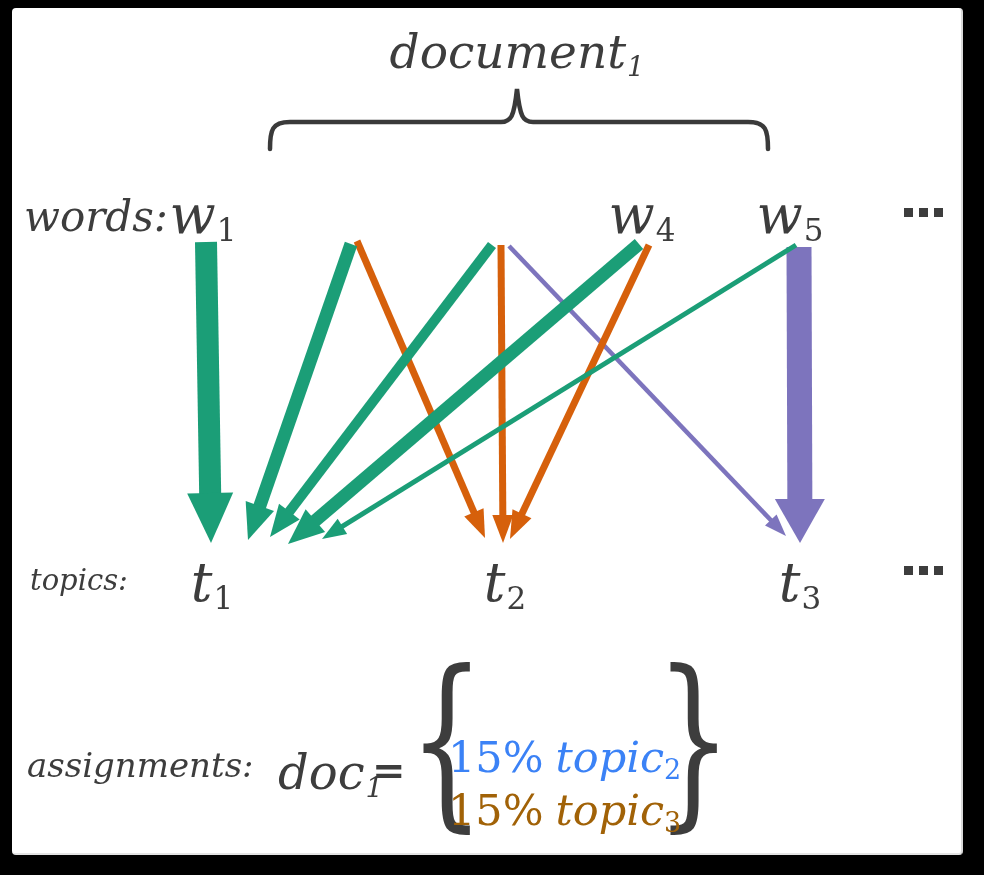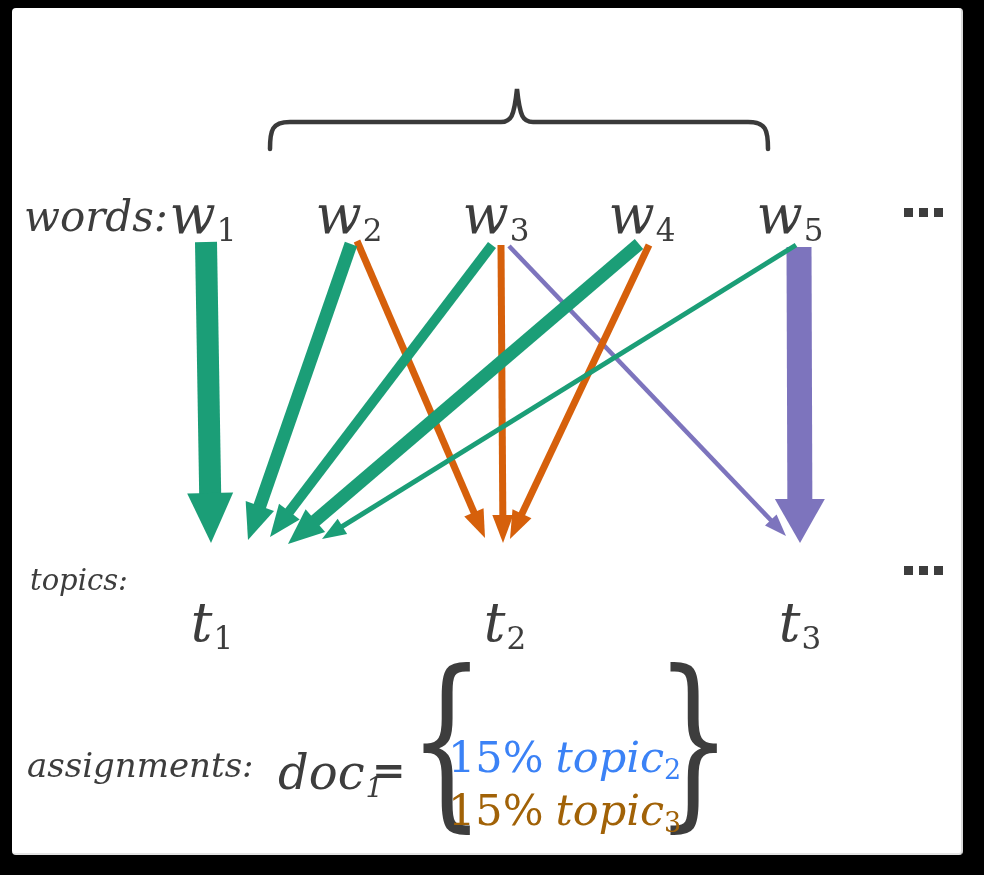--- a/index.html
+++ b/index.html
@@ -15,21 +15,21 @@
   #diagram-svg { position:absolute; left:0; top:0; width:984px; height:875px; z-index:1; }
   .txt { position:absolute; z-index:2; color:#3d3d3d; white-space:nowrap; line-height:1; }
   #doc-title { top:28px; left:517px; transform:translateX(-50%); font-size:47px; font-style:italic; }
   #doc-title .sub, #doc-name .sub { font-size:0.58em; font-style:italic; vertical-align:-0.28em; margin-left:1px; }
   #words-label { left:24px; top:196px; font-size:42px; font-style:italic; }
   #topics-label { left:30px; top:566px; font-size:29px; font-style:italic; }
   #assignments-label { left:27px; top:748px; font-size:34px; font-style:italic; }
   .mathlabel { position:absolute; transform:translateX(-50%); font-size:54px; font-style:italic; color:#3d3d3d; line-height:1; }
   .mathlabel .sub { font-size:31px; font-style:normal; vertical-align:-0.26em; margin-left:1px; }
   #words-row { position:absolute; left:0; top:188px; width:805px; height:60px; z-index:2; }
-  #topics-row { position:absolute; left:0; top:556px; width:792px; height:60px; z-index:2;margin-top:40px; }
+  #topics-row { position:absolute; left:0; top:556px; width:792px; height:60px; z-index:2; }
   .ellipsis { position:absolute; display:flex; gap:6px; z-index:2; }
   .ellipsis i { width:9px; height:9px; background:#3d3d3d; display:block; }
   #words-ellipsis { left:904px; top:208px; }
   #topics-ellipsis { left:904px; top:566px; }
   #doc-name { left:278px; top:748px; font-size:48px; font-style:italic; }
   #equals-sign { left:372px; top:750px; font-size:40px; font-weight:700; font-style:normal; }
   .setbrace { position:absolute; z-index:2; color:#3d3d3d; font-size:150px; line-height:150px;
     font-family:"DejaVu Serif", serif; transform:scale(0.8,1.25); }
   #set-brace-left  { left:399px; top:664px; }
   #set-brace-right { left:646px; top:664px; }
@@ -81,26 +81,25 @@
       <g>
         <line x1="796" y1="245" x2="340.6957391990288" y2="527.4039085980708" stroke="#1b9e77" stroke-width="5"></line>
         <polygon points="322,539 337.6514962799695,518.7014615255654 347.1392074270025,533.9979754156799" fill="#1b9e77"></polygon>
       </g>
       <g>
         <line x1="206" y1="242" x2="210.20276779191448" y2="495.0066210732523" stroke="#1b9e77" stroke-width="22"></line>
         <polygon points="211,543 187.17272238084433,493.38890405101216 233.1663771856442,492.62488985159683" fill="#1b9e77"></polygon>
       </g>
     </svg>
 
+  <div id="doc-title" class="txt"><span>document</span><span class="sub">1</span></div>
 
   <div id="words-label" class="txt">words:</div>
   <div id="words-row">
       <div class="mathlabel" style="left: 203px;"><span>w</span><span class="sub">1</span></div>
-      <div class="mathlabel" style="left: 349px;"><span>w</span><span class="sub">2</span></div>
-      <div class="mathlabel" style="left: 496px;"><span>w</span><span class="sub">3</span></div>
       <div class="mathlabel" style="left: 642px;"><span>w</span><span class="sub">4</span></div>
       <div class="mathlabel" style="left: 790px;"><span>w</span><span class="sub">5</span></div>
     </div>
   <div id="words-ellipsis" class="ellipsis">
       <i></i>
       <i></i>
       <i></i>
     </div>
 
   <div id="topics-label" class="txt">topics:</div>

